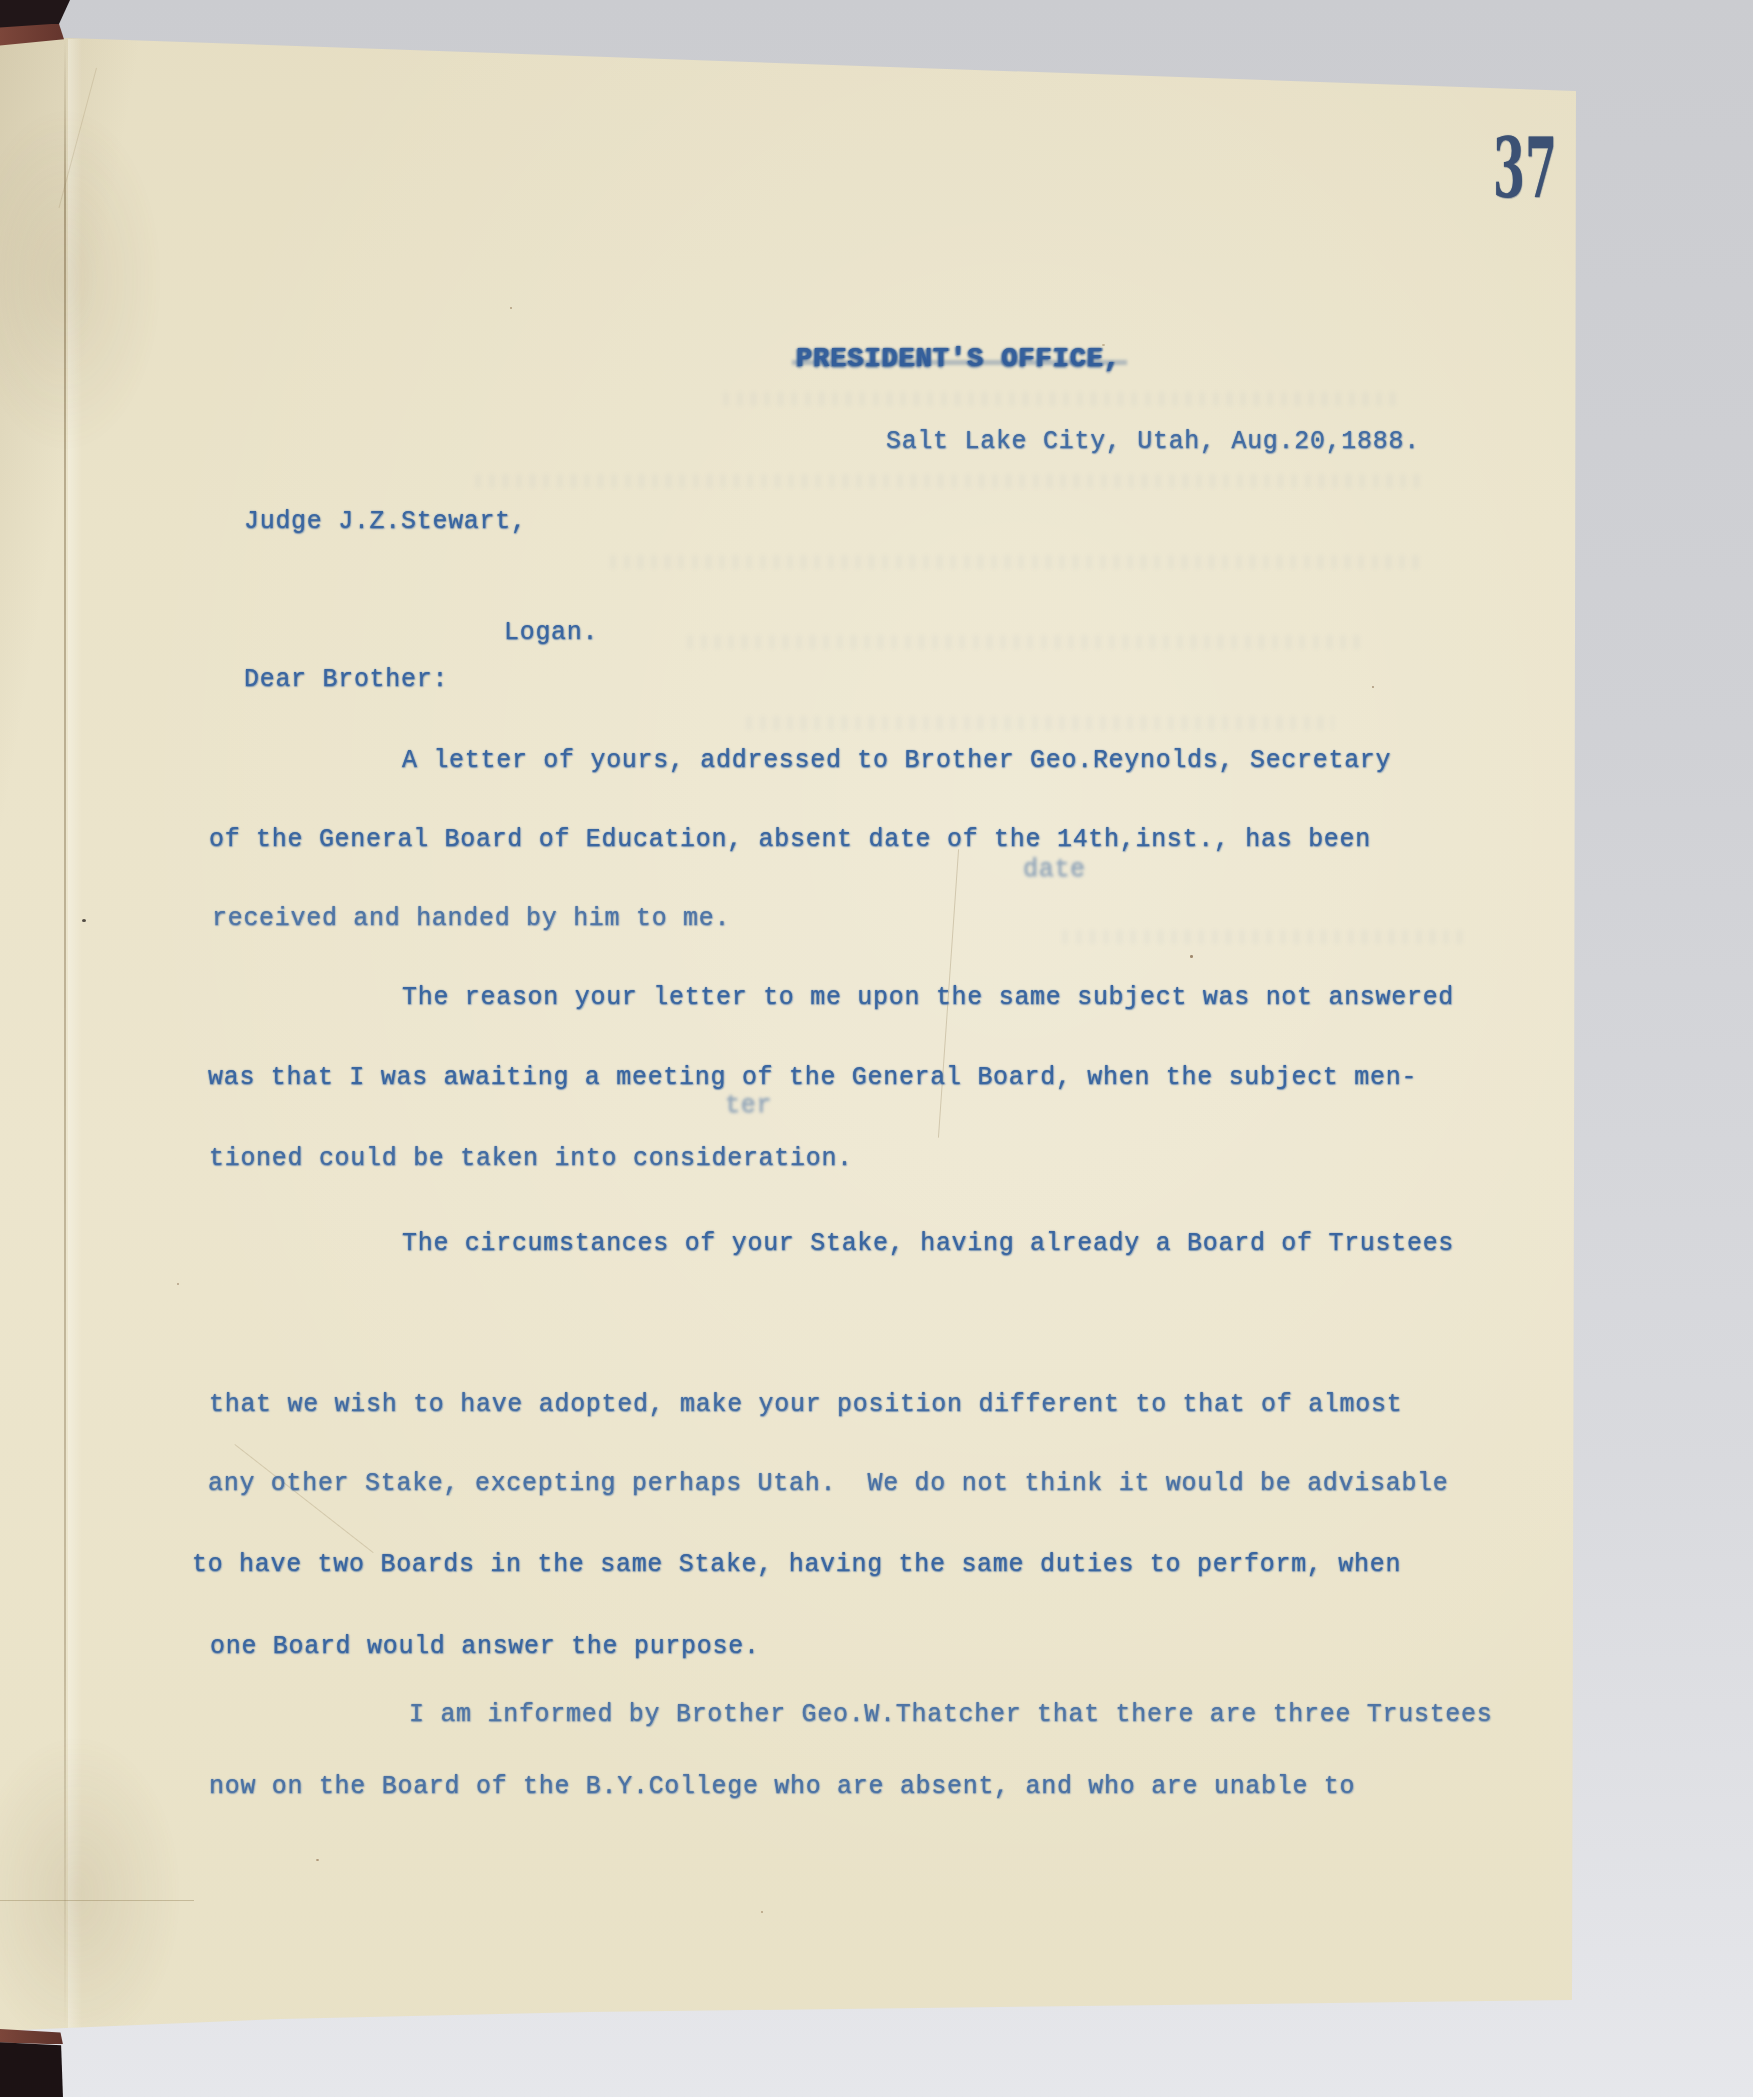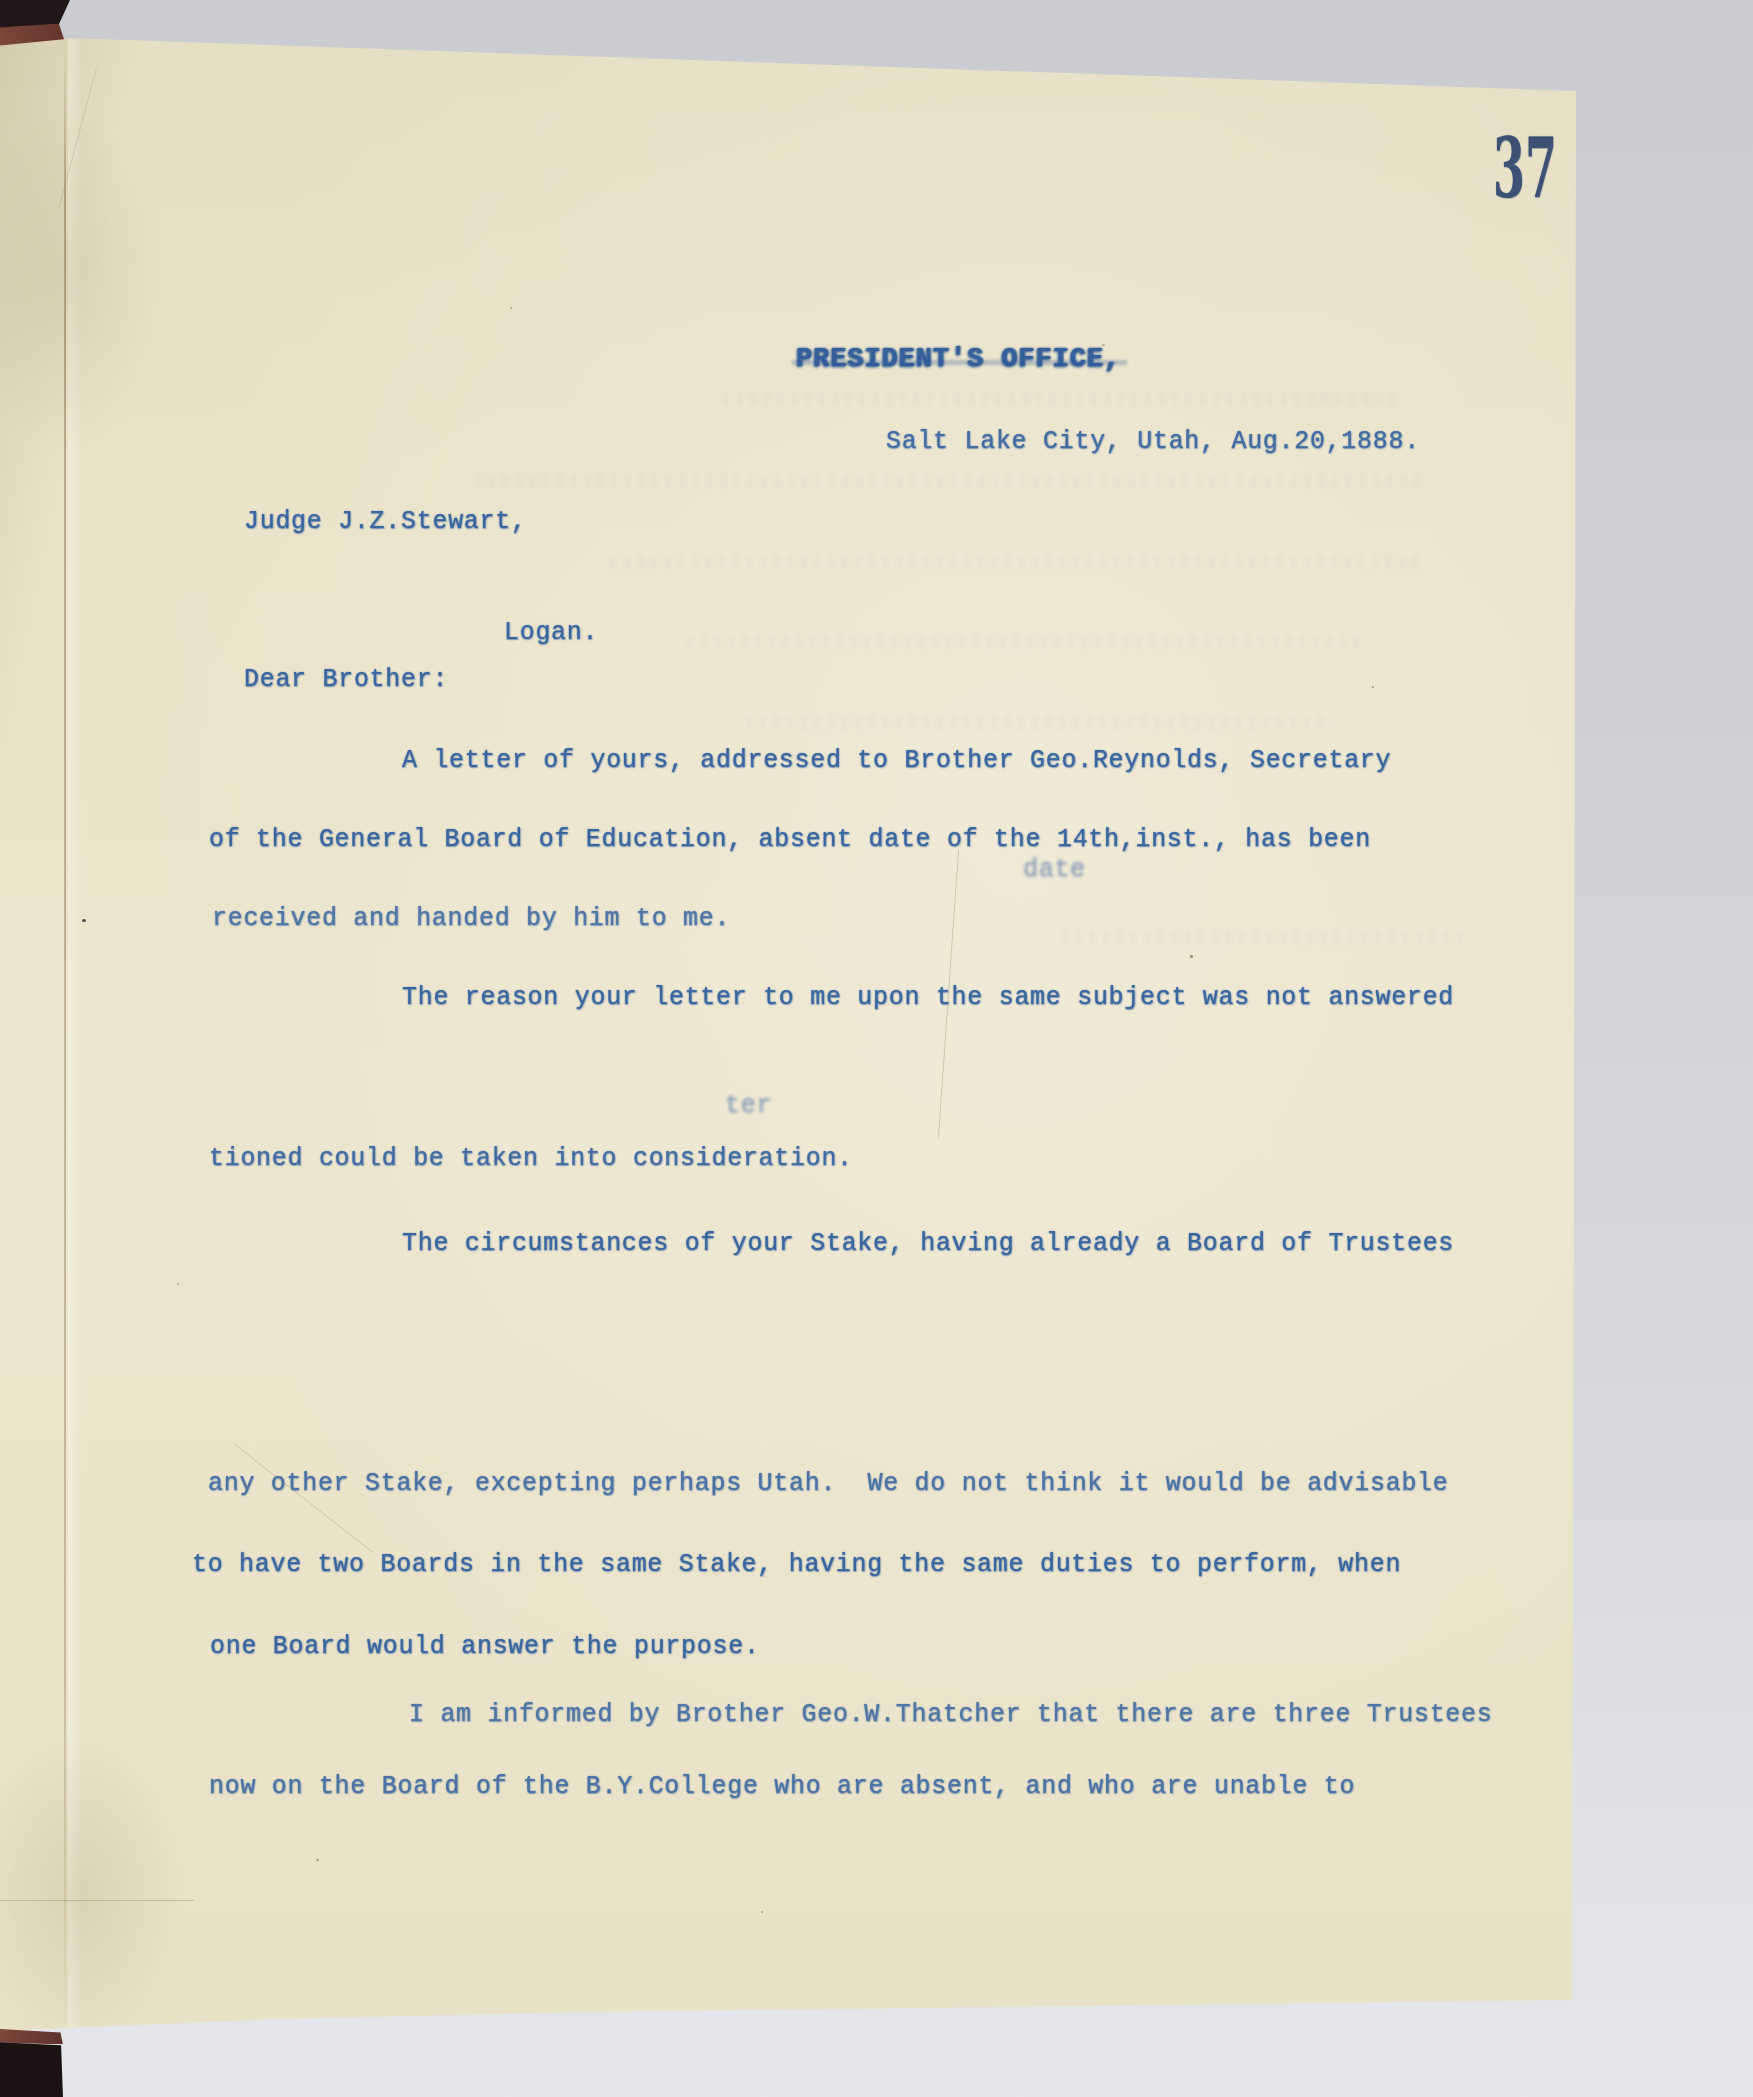--- a/index.html
+++ b/index.html
@@ -144,22 +144,24 @@
     <div class="typed op95" style="left:886px;top:429px">Salt Lake City, Utah, Aug.20,1888.</div>
 
     <div class="typed" style="left:244px;top:509px">Judge J.Z.Stewart,</div>
     <div class="typed" style="left:504px;top:620px">Logan.</div>
     <div class="typed" style="left:244px;top:667px">Dear Brother:</div>
 
     <div class="typed" style="left:402px;top:748px">A letter of yours, addressed to Brother Geo.Reynolds, Secretary</div>
     <div class="typed" style="left:209px;top:827px">of the General Board of Education, absent date of the 14th,inst., has been</div>
     <div class="typed op88" style="left:212px;top:906px">received and handed by him to me.</div>
     <div class="typed" style="left:402px;top:985px">The reason your letter to me upon the same subject was not answered</div>
+    <div class="typed" style="left:208px;top:1065px">was that I was awaiting a meeting of the General Board, when the subject men-</div>
     <div class="typed op95" style="left:209px;top:1146px">tioned could be taken into consideration.</div>
     <div class="typed" style="left:402px;top:1231px">The circumstances of your Stake, having already a Board of Trustees</div>
+    <div class="typed op95" style="left:209px;top:1392px">that we wish to have adopted, make your position different to that of almost</div>
     <div class="typed op90" style="left:208px;top:1471px">any other Stake, excepting perhaps Utah.  We do not think it would be advisable</div>
     <div class="typed" style="left:192px;top:1552px">to have two Boards in the same Stake, having the same duties to perform, when</div>
     <div class="typed" style="left:210px;top:1634px">one Board would answer the purpose.</div>
     <div class="typed op88" style="left:409px;top:1702px">I am informed by Brother Geo.W.Thatcher that there are three Trustees</div>
     <div class="typed op90" style="left:209px;top:1774px">now on the Board of the B.Y.College who are absent, and who are unable to</div>
 
     <div class="typed ghost" style="left:1023px;top:857px">date</div>
     <div class="typed ghost" style="left:725px;top:1093px">ter</div>
 
   </div>

